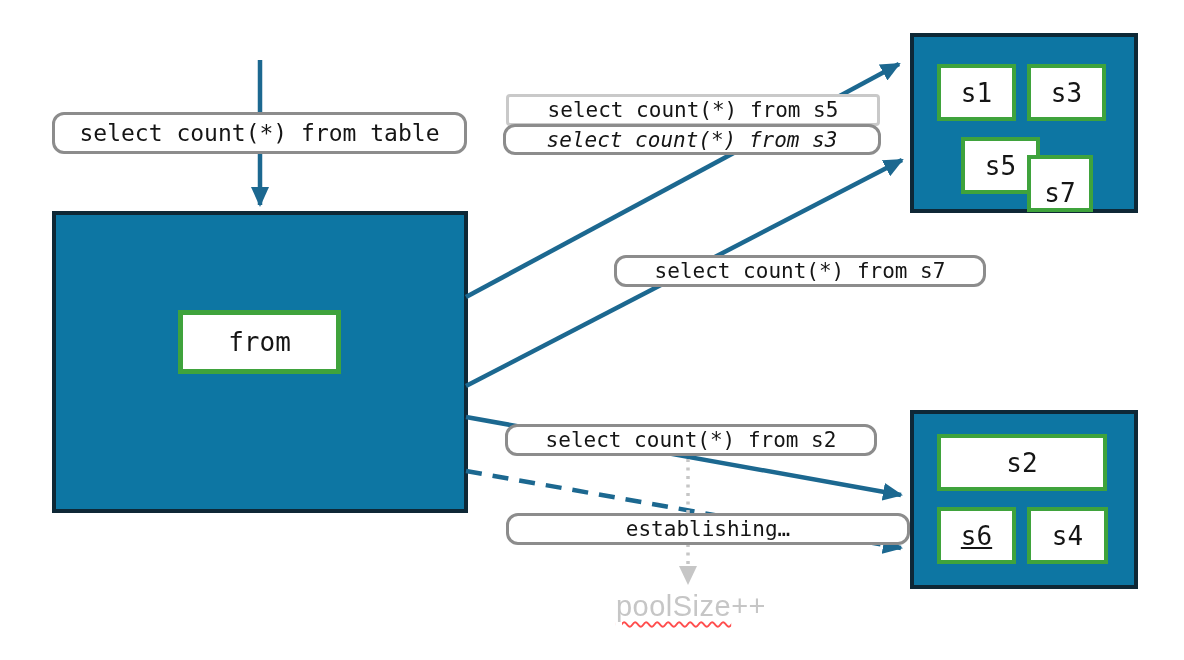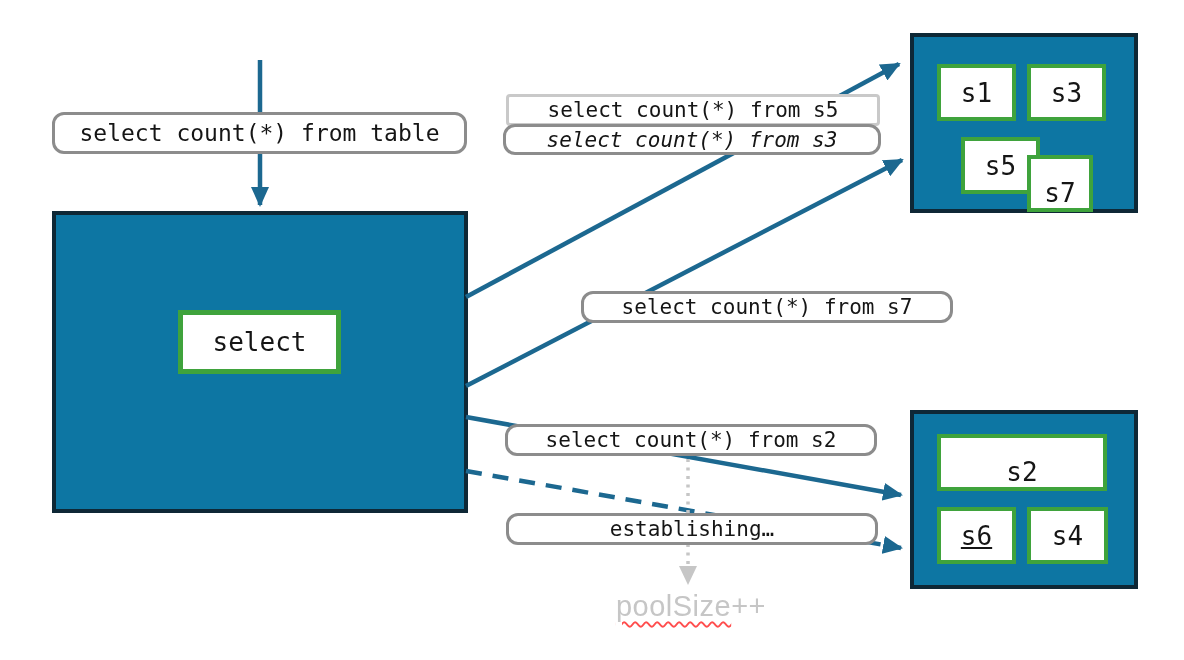--- a/index.html
+++ b/index.html
@@ -37,39 +37,39 @@
             text-decoration-color:var(--squiggle-red);text-decoration-thickness:2px;
             text-underline-offset:5px;}
 </style>
 </head>
 <body>
 
 <div class="stage">
 
   <div class="teal-box" style="left:52px;top:211px;width:416px;height:302px;"></div>
   <div class="shard table-inner" style="left:178px;top:310px;width:163px;height:64px;">
-    <span>select</span>
+    <span>from</span>
   </div>
 
   <div class="teal-box" style="left:910px;top:33px;width:228px;height:180px;"></div>
   <div class="shard" style="left:937px;top:64px;width:79px;height:57px;">
     <span>s1</span>
   </div>
   <div class="shard" style="left:1027px;top:64px;width:79px;height:57px;">
     <span>s3</span>
   </div>
   <div class="shard" style="left:937px;top:137px;width:79px;height:57px;margin-left:24px;">
     <span>s5</span>
   </div>
   <div class="shard" style="left:1027px;top:155px;width:66px;height:57px;align-items:flex-end;">
     <span>s7</span>
   </div>
 
   <div class="teal-box" style="left:910px;top:410px;width:228px;height:179px;"></div>
-  <div class="shard" style="left:937px;top:434px;width:170px;height:57px;align-items:flex-end;">
+  <div class="shard" style="left:937px;top:434px;width:170px;height:57px;">
     <span>s2</span>
   </div>
   <div class="shard" style="left:937px;top:507px;width:79px;height:57px;text-decoration:underline;">
     <span>s6</span>
   </div>
   <div class="shard" style="left:1027px;top:507px;width:81px;height:57px;">
     <span>s4</span>
   </div>
 
   <svg class="arrow-layer" viewBox="0 0 1184 660">
@@ -89,27 +89,27 @@
 
   <div class="pill big" style="left:52px;top:112px;width:415px;height:42px;">
     <span>select count(*) from table</span>
   </div>
   <div class="pill light" style="left:506px;top:94px;width:374px;height:32px;">
     <span>select count(*) from s5</span>
   </div>
   <div class="pill" style="left:503px;top:124px;width:378px;height:31px;font-style:italic;">
     <span>select count(*) from s3</span>
   </div>
-  <div class="pill" style="left:581px;top:255px;width:372px;height:32px;margin-top:36px;">
+  <div class="pill" style="left:614px;top:255px;width:372px;height:32px;">
     <span>select count(*) from s7</span>
   </div>
   <div class="pill" style="left:505px;top:424px;width:372px;height:32px;text-align:center;">
     <span>select count(*) from s2</span>
   </div>
-  <div class="pill" style="left:506px;top:513px;width:372px;height:32px;">
+  <div class="pill" style="left:506px;top:513px;width:404px;height:32px;">
     <span>establishing…</span>
   </div>
 
   <div class="poolsize">
     <span class="squiggled">poolSize</span><span>++</span>
   </div>
 
 </div>
 
 </body></html>

